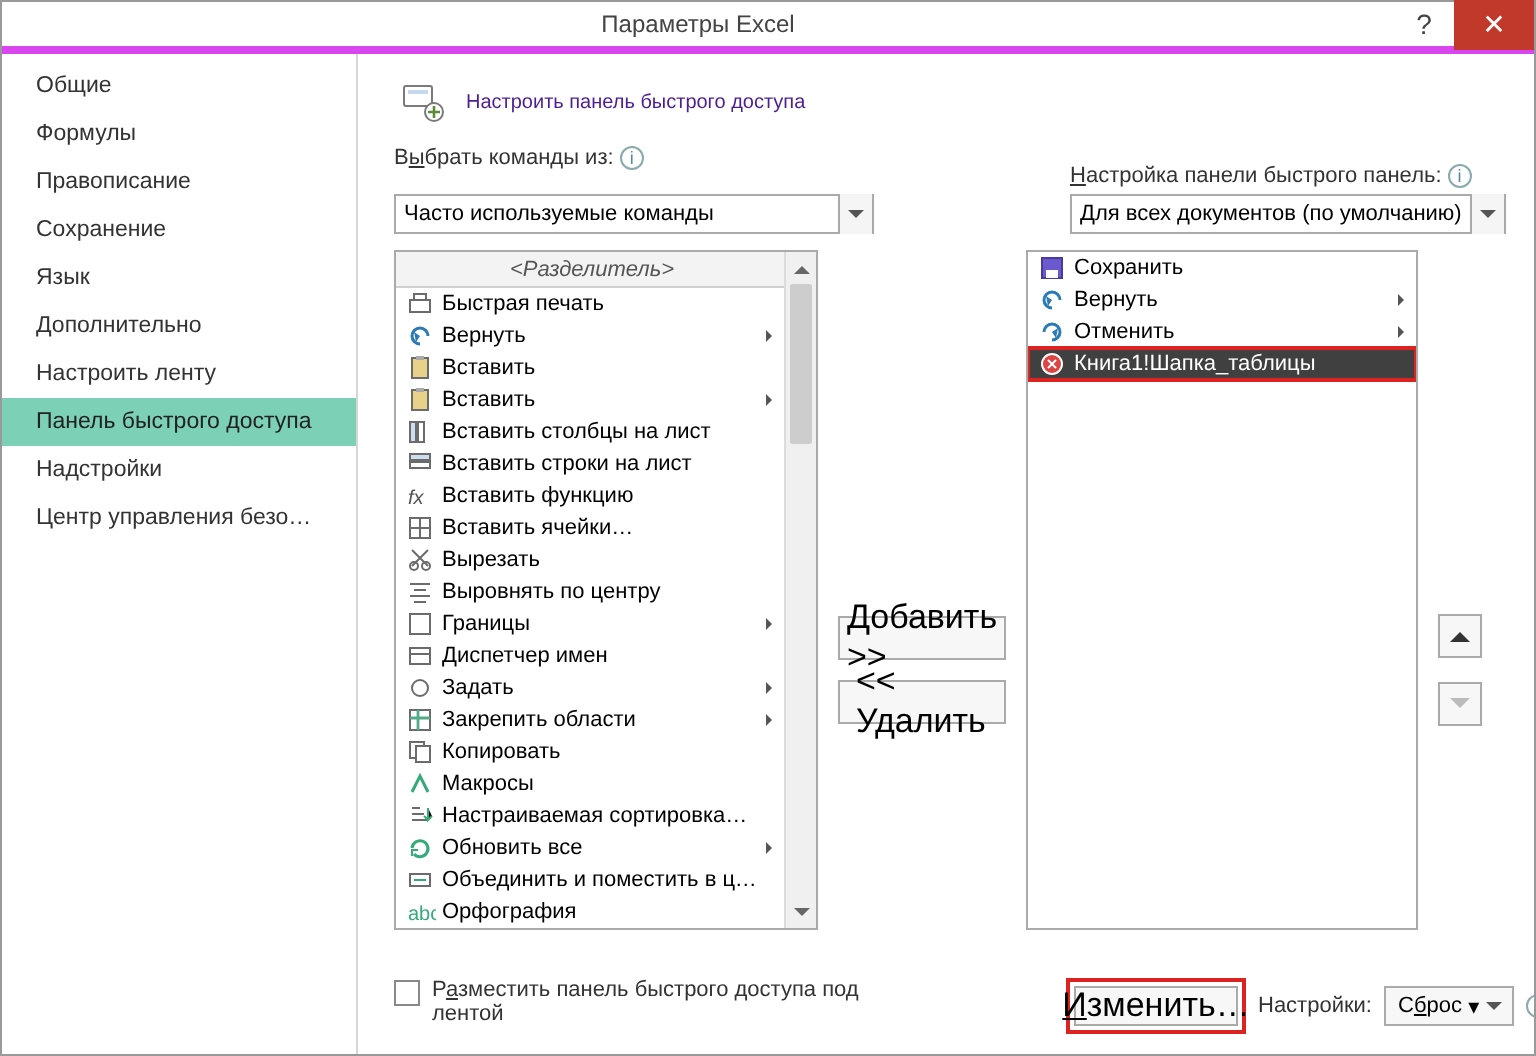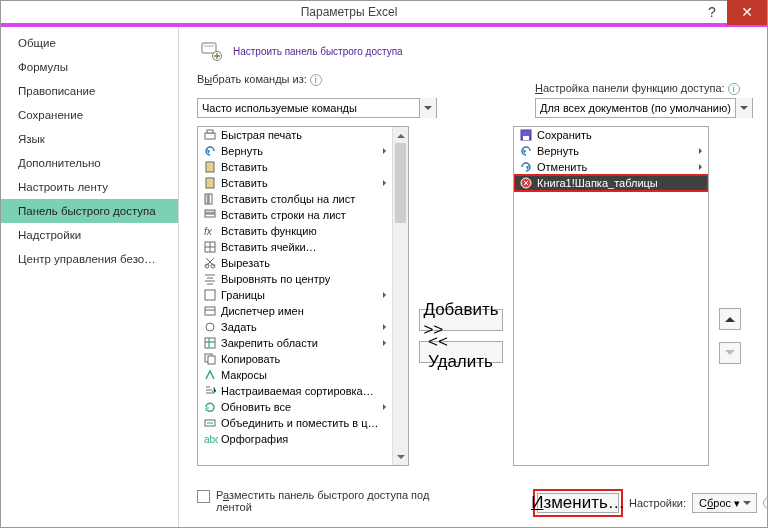--- a/index.html
+++ b/index.html
@@ -103,31 +103,32 @@
 
       <div class="controls-row">
         <div class="ctrl-col left">
           <div class="ctrl-label"><span>В</span><span class="ul">ы</span><span>брать команды из:</span><span class="info">i</span></div>
           <div class="combo">
             <span>Часто используемые команды</span>
               <div class="arrow"></div>
           </div>
         </div>
         <div class="ctrl-col right">
-          <div class="ctrl-label"><span class="ul">Н</span><span>астройка панели функцию доступа:</span><span class="info">i</span></div>
+          <div class="ctrl-label"><span class="ul">Н</span><span>астройка панели быстрого панель:</span><span class="info">i</span></div>
           <div class="combo">
             <span>Для всех документов (по умолчанию)</span>
               <div class="arrow"></div>
           </div>
         </div>
       </div>
 
       <div class="lists-row">
         <div class="listbox">
           <div class="lb-inner" id="leftlist">
+              <div class="li-row header">&lt;Разделитель&gt;</div>
               <div class="li-row">
                 <span class="icn">
                   <svg width="16" height="16" viewBox="0 0 16 16">
                     <rect x="3" y="6" width="10" height="6" fill="#fff" stroke="#6b6b6b"></rect>
                     <rect x="5" y="3" width="6" height="3" fill="#fff" stroke="#6b6b6b"></rect>
                   </svg>
                 </span>
                 <span class="txt">Быстрая печать</span>
                 <span class="sub "></span>
               </div>

